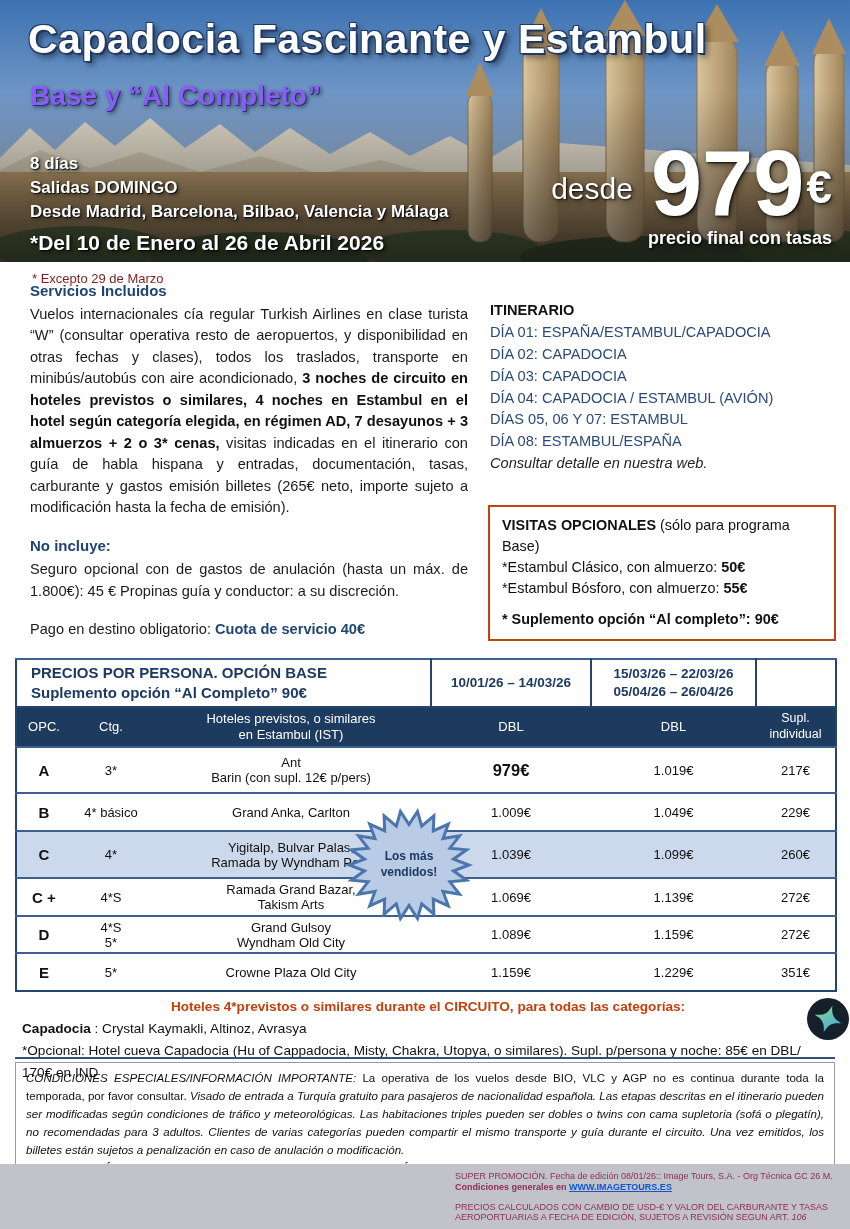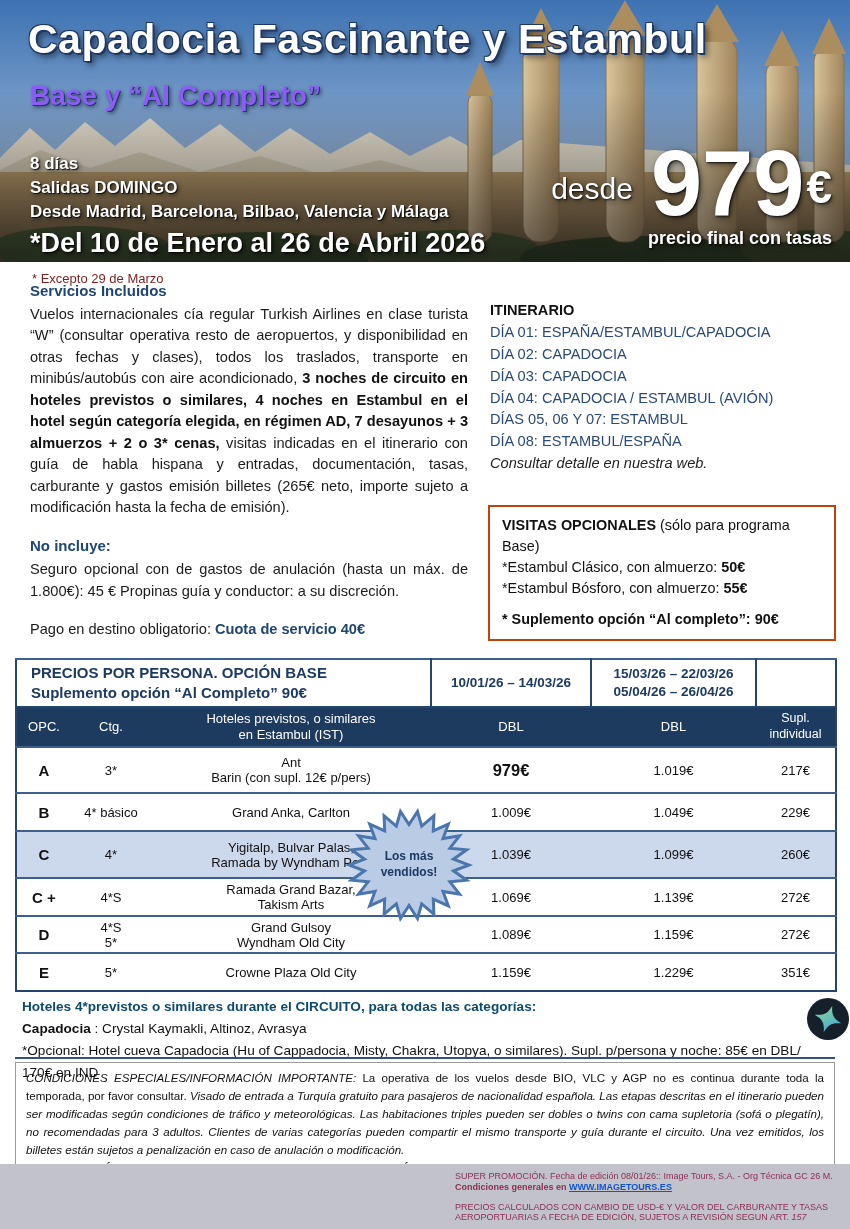--- a/index.html
+++ b/index.html
@@ -10,21 +10,21 @@
   
   .hero{position:absolute;left:0;top:0;width:850px;height:262px;}
   .hero svg{display:block;}
   .hero-title{position:absolute;left:28px;top:16px;color:#fff;font-size:41px;font-weight:bold;letter-spacing:.5px;
     text-shadow:2px 2px 0 #1f3864,-1px -1px 0 #1f3864,1px -1px 0 #1f3864,-1px 1px 0 #1f3864,4px 4px 6px rgba(0,0,0,.55);}
   .hero-sub{position:absolute;left:30px;top:80px;color:#8b5cf6;font-size:28px;font-weight:bold;
     text-shadow:1px 1px 0 #1f3864,2px 2px 4px rgba(0,0,0,.6);}
   .hero-info{position:absolute;left:30px;top:152px;color:#fff;font-weight:bold;
     text-shadow:1px 1px 1px rgba(0,0,0,.85),2px 2px 4px rgba(0,0,0,.6);}
   .hero-info .il{font-size:17px;line-height:24px;}
-  .hero-date{font-size:27px;line-height:34px;margin-top:2px;}
+  .hero-date{font-size:21px;line-height:34px;margin-top:2px;}
   .hero-price{position:absolute;right:18px;top:148px;width:300px;color:#fff;text-align:right;
     text-shadow:1px 1px 2px rgba(0,0,0,.8),2px 2px 6px rgba(0,0,0,.55);}
   .hp-row{display:flex;justify-content:flex-end;align-items:flex-end;}
   .hp-prefix{font-size:30px;font-weight:normal;margin:0 18px 14px 0;}
   .hp-amount{font-size:92px;font-weight:bold;line-height:.78;}
   .hp-cur{font-size:46px;font-weight:bold;margin:0 0 6px 2px;}
   .hp-suffix{font-size:18px;font-weight:bold;margin-top:8px;}
 
   .except{position:absolute;left:32px;top:271px;font-size:13px;color:#7f1d1d;}
 
@@ -70,21 +70,21 @@
   tr.hl td{background:#ccd8eb;}
 
   
   .badge{position:absolute;left:330px;top:150px;width:128px;height:114px;pointer-events:none;}
   .badge .bt{position:absolute;left:0;top:0;width:100%;height:100%;display:flex;align-items:center;justify-content:center;
     text-align:center;font-size:12px;font-weight:bold;color:#1d3a63;line-height:1.3;}
   .badge .bt span{display:block;width:66px;}
 
   
   .hnotes{position:absolute;left:22px;top:996px;width:812px;font-size:13.6px;color:#111;line-height:1.62;}
-  .hn1{font-weight:bold;color:#0c4a6e;}
+  .hn1{font-weight:bold;color:#c2410c;text-align:center;}
   .hn2 b{color:#111;}
 
   .sparkle{position:absolute;left:806px;top:997px;width:44px;height:44px;}
 
   .hr-navy{position:absolute;left:15px;top:1057px;width:820px;height:0;border-top:2px solid #33507a;}
 
   
   .conds{position:absolute;left:15px;top:1062px;width:820px;border:1px solid #9a9a9a;padding:6px 10px 7px 10px;
     font-size:11.6px;line-height:1.55;color:#111;text-align:justify;}
   .ci{font-style:italic;}
@@ -327,18 +327,18 @@
   <div class="hr-navy"></div>
 
   <div class="conds">
     <span class="ci">CONDICIONES ESPECIALES/INFORMACIÓN IMPORTANTE: </span><span>La operativa de los vuelos desde BIO, VLC y AGP no es continua durante toda la temporada, por favor consultar. </span><span class="ci">Visado de entrada a Turquía gratuito para pasajeros de nacionalidad española. Las etapas descritas en el itinerario pueden ser modificadas según condiciones de tráfico y meteorológicas. Las habitaciones triples pueden ser dobles o twins con cama supletoria (sofá o plegatín), no recomendadas para 3 adultos. Clientes de varias categorías pueden compartir el mismo transporte y guía durante el circuito. Una vez emitidos, los billetes están sujetos a penalización en caso de anulación o modificación.</span>
     <span class="cb">OFERTA NO VÁLIDA PARA RESERVAS GRUPOS O RESERVAS DE SÓLO 1 PERSONA (mínimo 2 participantes)</span>
   </div>
 
   <div class="footer">
     <div class="ftext">
       <div class="fl"><span>SUPER PROMOCIÓN. Fecha de edición 08/01/26::  Image Tours, S.A.  -  Org Técnica GC 26 M. </span><span class="f-b">Condiciones generales en </span><a href="#">WWW.IMAGETOURS.ES</a></div>
-      <div class="fl"><span>PRECIOS CALCULADOS CON CAMBIO DE USD-€ Y VALOR DEL CARBURANTE Y TASAS AEROPORTUARIAS A FECHA DE EDICIÓN, SUJETOS A REVISIÓN SEGUN ART. </span><span class="f-it">157</span></div>
+      <div class="fl"><span>PRECIOS CALCULADOS CON CAMBIO DE USD-€ Y VALOR DEL CARBURANTE Y TASAS AEROPORTUARIAS A FECHA DE EDICIÓN, SUJETOS A REVISIÓN SEGUN ART. </span><span class="f-it">106</span></div>
 
     </div>
   </div>
 
 </div>
 
 </body></html>

